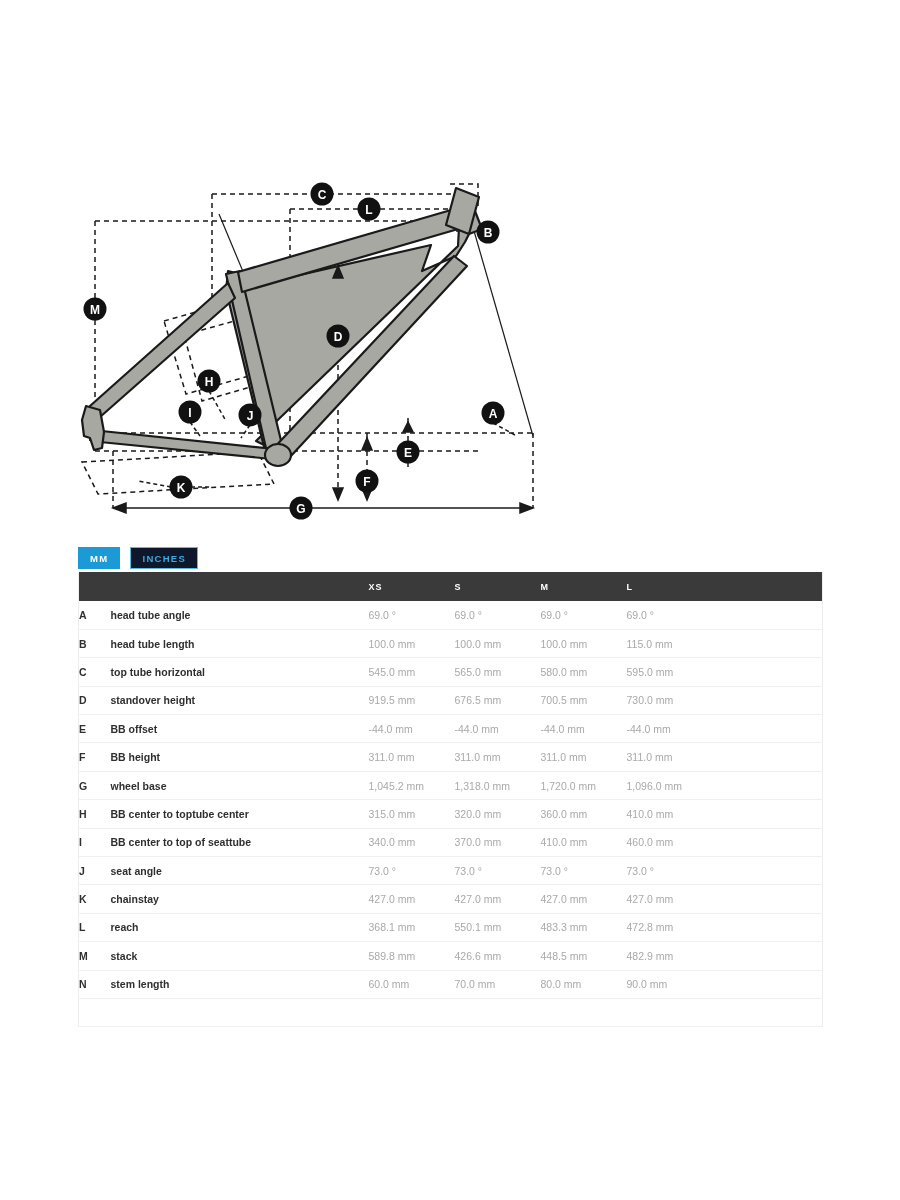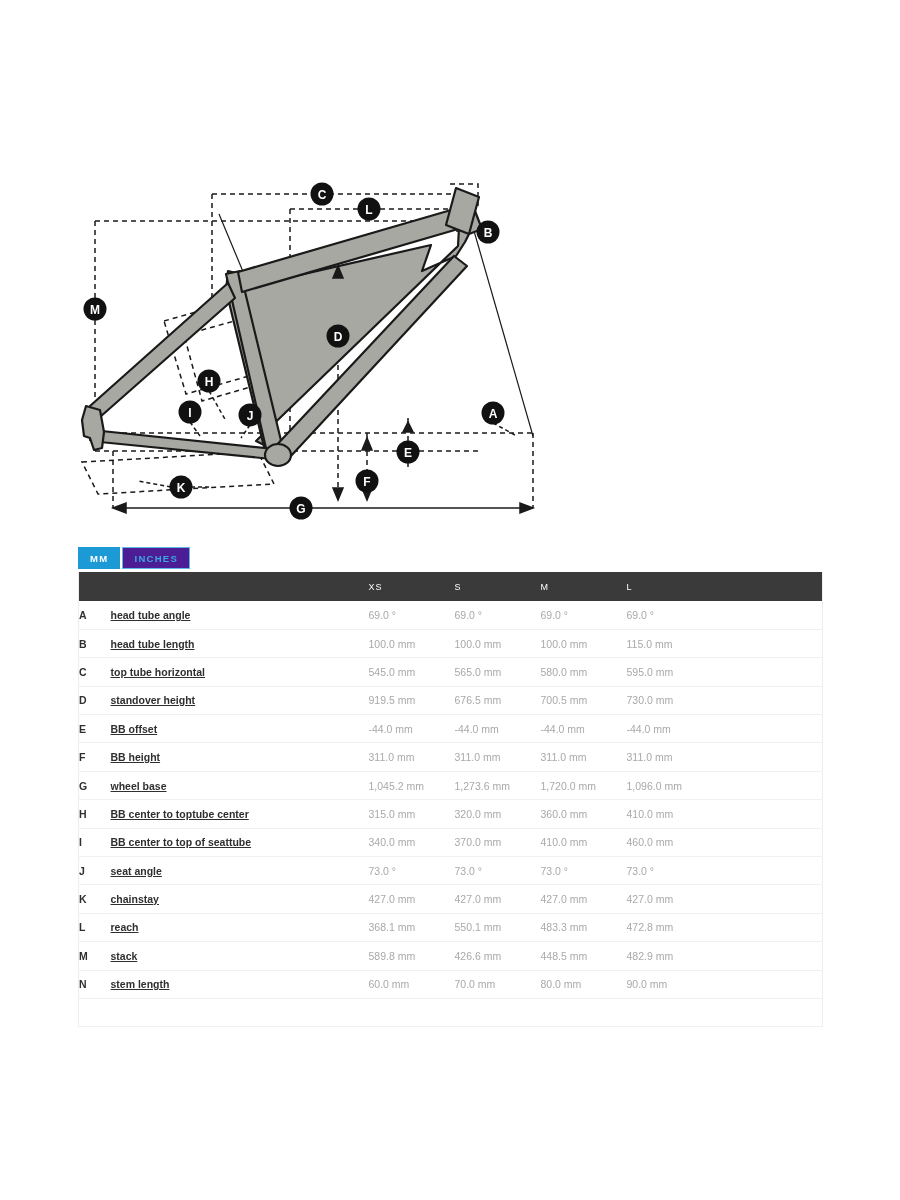--- a/index.html
+++ b/index.html
@@ -40,42 +40,42 @@
     padding: 0 11px;
     cursor: pointer;
     user-select: none;
   }
   .unit-btn.active {
     background: #1b9ad6;
     color: #ffffff;
     border: 1px solid #1b9ad6;
   }
   .unit-btn.inactive {
-    background: #4c1d95;
+    background: #0f172a;
     color: #3aa9e0;
     border: 1px solid #5cb9e5;
-    margin-left: 2px;
+    margin-left: 10px;
   }
 
   
   #geo-table {
     position: absolute;
     left: 78px; top: 572px;
     width: 744px;
     border-collapse: collapse;
     table-layout: fixed;
     background: #ffffff;
     border: 1px solid #ededed;
     border-top: none;
   }
   #geo-table thead th {
     background: #3a3a3a;
     color: #ffffff;
     font-size: 9px;
-    font-weight: normal;
+    font-weight: bold;
     letter-spacing: 0.9px;
     text-align: left;
     height: 29px;
     padding: 0;
     vertical-align: middle;
   }
   #geo-table thead th.h-letter { width: 32px; padding-left: 10px; }
   #geo-table thead th.h-name   { width: 258px; }
   #geo-table thead th.h-size   { width: 86px; }
   #geo-table thead th.h-pad    { width: 110px; }
@@ -92,21 +92,20 @@
     padding-left: 10px;
     color: #2f2f2f;
     font-weight: bold;
     font-size: 10px;
   }
   td.c-name {
     color: #2f2f2f;
     font-weight: bold;
     font-size: 10.5px;
     padding-left: 2px;
-    text-decoration: underline;
   }
   td.c-val {
     color: #a9a9a9;
     font-weight: normal;
     font-size: 10px;
     margin-top: 13px;
   }
   tr.spacer-row td {
     height: 34px;
     border-bottom: none;
@@ -355,21 +354,21 @@
           <td class="c-val">311.0 mm</td>
           <td class="c-val">311.0 mm</td>
           <td class="c-val">311.0 mm</td>
           <td class="c-val">311.0 mm</td>
           <td></td>
         </tr>
         <tr>
           <td class="c-letter">G</td>
           <td class="c-name">wheel base</td>
           <td class="c-val">1,045.2 mm</td>
-          <td class="c-val">1,273.6 mm</td>
+          <td class="c-val">1,318.0 mm</td>
           <td class="c-val">1,720.0 mm</td>
           <td class="c-val">1,096.0 mm</td>
           <td></td>
         </tr>
         <tr>
           <td class="c-letter">H</td>
           <td class="c-name">BB center to toptube center</td>
           <td class="c-val">315.0 mm</td>
           <td class="c-val">320.0 mm</td>
           <td class="c-val">360.0 mm</td>

